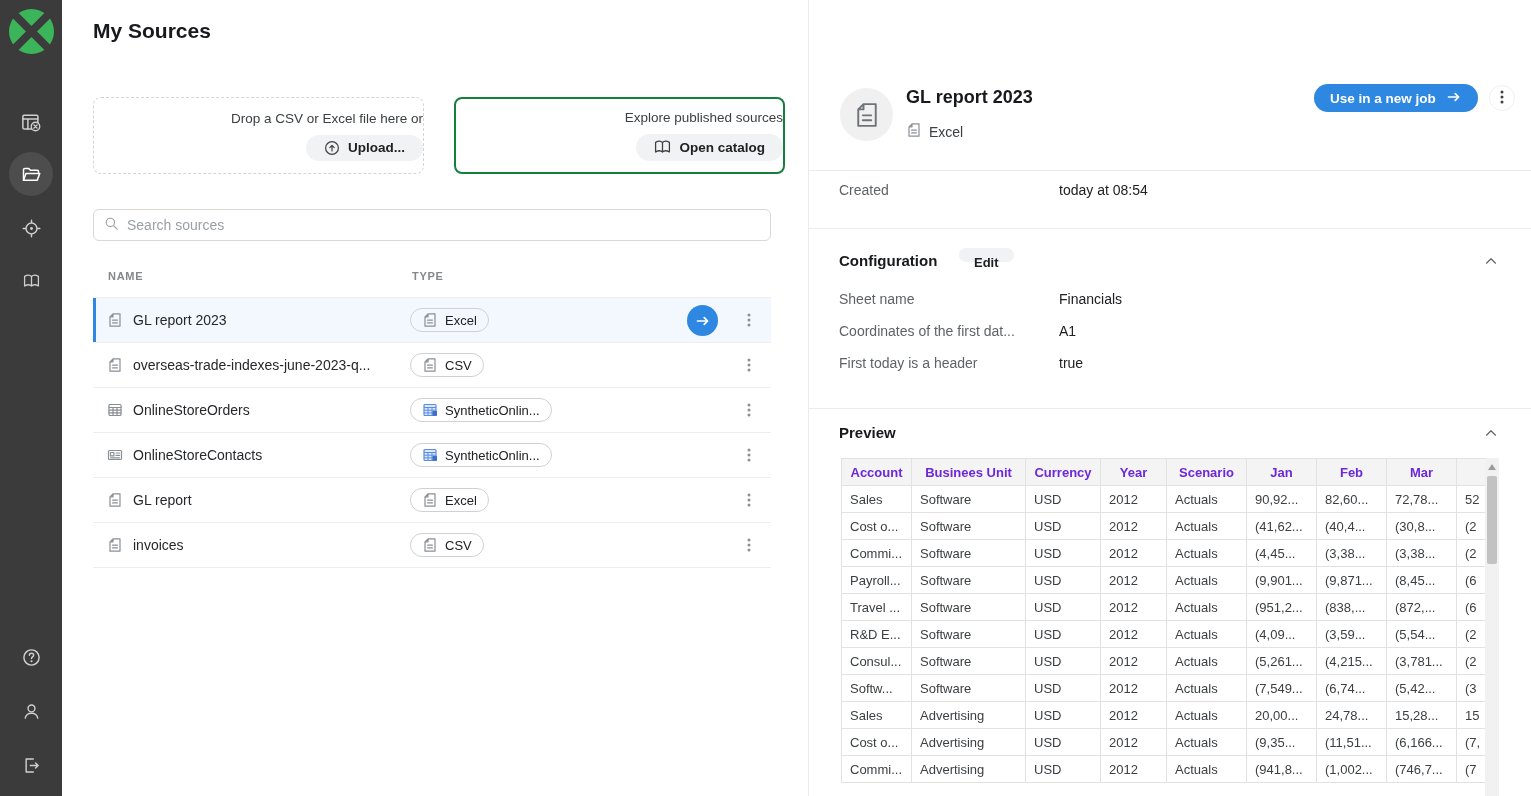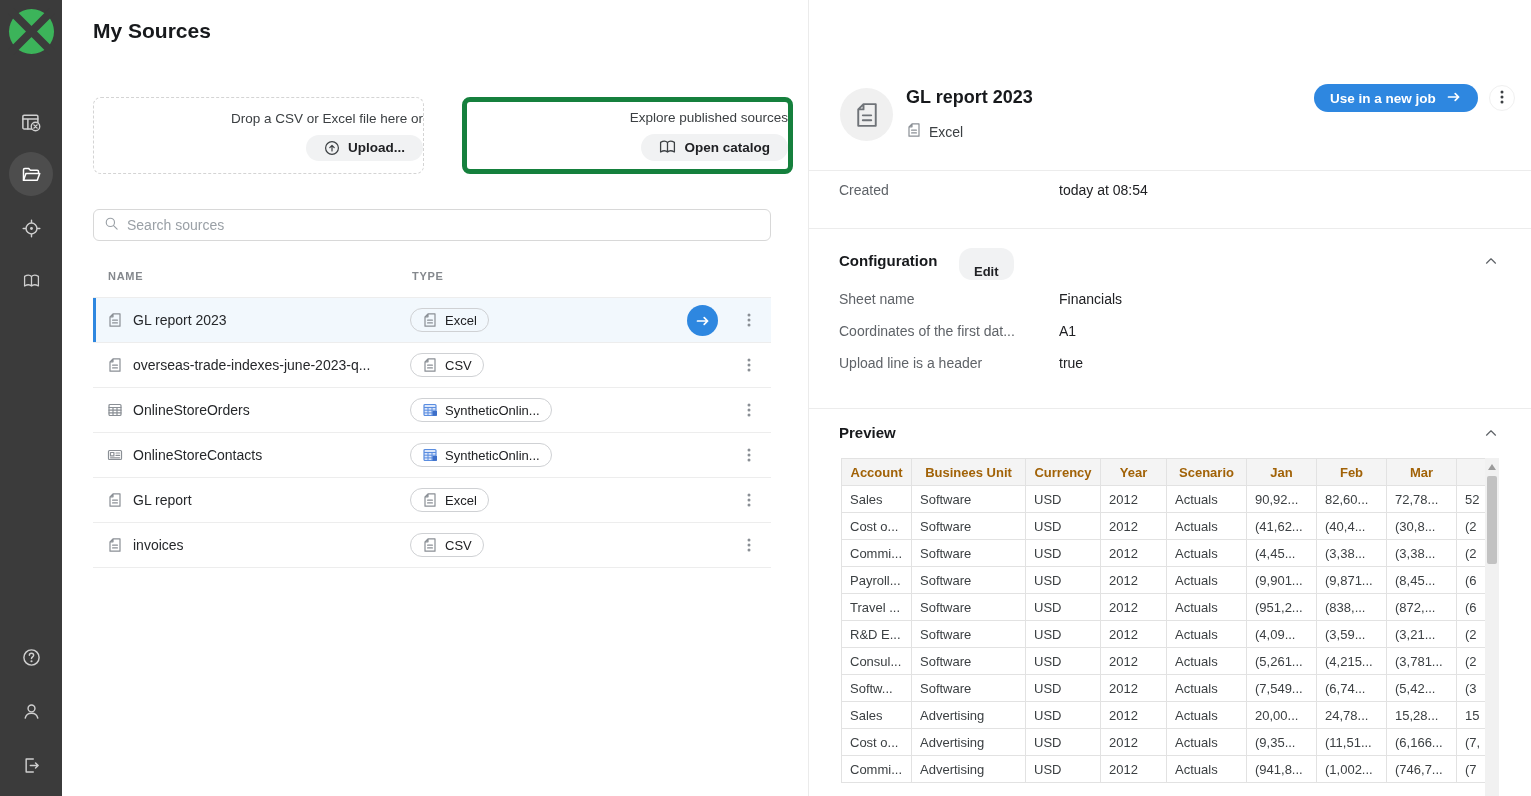--- a/index.html
+++ b/index.html
@@ -17,21 +17,21 @@
   .nav-btn.active::before { content:''; position:absolute; left:9px; top:0px; width:44px; height:44px;
              border-radius:50%; background:#4d4d4d; }
   .nav-btn svg { position:relative; z-index:1; }
 
   
   .list-pane { position:absolute; left:62px; top:0; width:746px; height:796px; background:#fff; }
   .page-title { position:absolute; left:31px; top:19px; font-size:21px; font-weight:700; color:#17191c; }
   .dropzone { position:absolute; top:97px; height:77px; width:331px; border-radius:8px;
               display:flex; flex-direction:column; align-items:flex-end; justify-content:center; gap:9px; }
   .dropzone.dashed { left:31px; border:1.5px dashed #d4d4d4; }
-  .dropzone.solid  { left:400px; border:5px solid #15803d; }
+  .dropzone.solid  { left:392px; border:2px solid #15803d; }
   .dz-text { font-size:13.5px; color:#3c4043; }
   .pill { display:inline-flex; align-items:center; gap:8px; background:#f1f2f3; border:none;
           border-radius:15px; padding:5px 18px; font-family:inherit; font-weight:700; font-size:13.5px;
           color:#202124; cursor:pointer; }
   .pill svg { display:block; color:#3c4043; }
 
   .search-box { position:absolute; left:31px; top:209px; width:678px; height:32px; border:1px solid #d8d8d8;
                 border-radius:6px; display:flex; align-items:center; padding:0 10px; gap:8px; background:#fff; }
   .search-box svg { color:#9aa0a6; flex:none; }
   .search-box input { border:none; outline:none; flex:1; font-family:inherit; font-size:14px; color:#202124; }
@@ -73,32 +73,32 @@
   .primary-btn { position:absolute; left:505px; top:84px; height:28px; padding:0 16px; border:none;
                  border-radius:14px; background:#2e87e0; color:#fff; font-family:inherit; font-weight:700;
                  font-size:13.5px; display:inline-flex; align-items:center; gap:10px; cursor:pointer; }
   .hdr-kebab { position:absolute; left:680px; top:85px; width:26px; height:26px; border-radius:50%;
                border:1px solid #f0f0f0; background:#fff; color:#3c4043; cursor:pointer;
                display:flex; align-items:center; justify-content:center; }
 
   .kv-label { position:absolute; left:30px; font-size:14px; color:#5f6368; }
   .kv-value { position:absolute; left:250px; font-size:14px; color:#202124; }
   .section-title { position:absolute; left:30px; font-size:15px; font-weight:700; color:#17191c; }
-  .edit-pill { position:absolute; left:150px; top:248px; height:14px; padding:16px 15px; border:none;
+  .edit-pill { position:absolute; left:150px; top:248px; height:14px; padding:7px 15px; border:none;
                border-radius:13px; background:#f1f2f3; font-family:inherit; font-weight:700; font-size:13px;
                color:#202124; cursor:pointer; }
   .collapse-btn { position:absolute; left:672px; width:20px; height:20px; background:transparent; border:none;
                   color:#5f6368; cursor:pointer; display:flex; align-items:center; justify-content:center; }
 
   .preview-wrap { position:absolute; left:32px; top:458px; width:658px; height:338px; overflow:hidden; }
   .grid-clip { position:absolute; left:0; top:0; width:644px; height:338px; overflow:hidden; }
   table.preview { table-layout:fixed; border-collapse:collapse; width:685px; font-size:13px; color:#3c4043; background:#fff; }
   table.preview th, table.preview td { border:1px solid #e2e2e2; height:27px; padding:0 0 0 8px;
     white-space:nowrap; overflow:hidden; text-align:left; font-weight:400; }
-  table.preview th { background:#f4f4f4; font-weight:700; text-align:center; padding:0; color:#a16207; }
+  table.preview th { background:#f4f4f4; font-weight:700; text-align:center; padding:0; color:#6d28d9; }
   .c0{width:70px}.c1{width:114px}.c2{width:75px}.c3{width:66px}.c4{width:80px}.c5{width:70px}.c6{width:70px}.c7{width:70px}.c8{width:70px}
   td.c3 { text-align:right; padding:0 10px 0 0; }
 
   .vscroll { position:absolute; left:644px; top:0; width:14px; height:338px; background:#f1f1f1; cursor:pointer; }
   .vscroll .up { position:absolute; left:3px; top:6px; width:0; height:0;
                  border-left:4px solid transparent; border-right:4px solid transparent; border-bottom:6px solid #9b9b9b; }
   .vscroll .thumb { position:absolute; left:2px; top:18px; width:10px; height:88px; background:#c2c2c2; border-radius:2px; }
 </style>
 </head>
 <body>
@@ -415,21 +415,21 @@
     <button class="collapse-btn" style="top:252px">
         <span><svg viewBox="0 0 16 16" width="16" height="16">
             <path d="M3.5 10.2 L8 5.8 L12.5 10.2" fill="none" stroke="currentColor" stroke-width="1.2" stroke-linecap="round" stroke-linejoin="round"></path>
           </svg></span>
       </button>
 
     <span class="kv-label" style="top:291px">Sheet name</span>
     <span class="kv-value" style="top:291px">Financials</span>
     <span class="kv-label" style="top:323px">Coordinates of the first dat...</span>
     <span class="kv-value" style="top:323px">A1</span>
-    <span class="kv-label" style="top:355px">Upload line is a header</span>
+    <span class="kv-label" style="top:355px">First today is a header</span>
     <span class="kv-value" style="top:355px">true</span>
 
     <div class="divider" style="top:408px"></div>
     <span class="section-title" style="top:424px">Preview</span>
     <button class="collapse-btn" style="top:424px">
         <span><svg viewBox="0 0 16 16" width="16" height="16">
             <path d="M3.5 10.2 L8 5.8 L12.5 10.2" fill="none" stroke="currentColor" stroke-width="1.2" stroke-linecap="round" stroke-linejoin="round"></path>
           </svg></span>
       </button>
 
@@ -506,21 +506,21 @@
                 <td class="c8">(6</td>
               </tr>
               <tr>
                 <td class="c0">R&amp;D E...</td>
                 <td class="c1">Software</td>
                 <td class="c2">USD</td>
                 <td class="c3">2012</td>
                 <td class="c4">Actuals</td>
                 <td class="c5">(4,09...</td>
                 <td class="c6">(3,59...</td>
-                <td class="c7">(3,21...</td>
+                <td class="c7">(5,54...</td>
                 <td class="c8">(2</td>
               </tr>
               <tr>
                 <td class="c0">Consul...</td>
                 <td class="c1">Software</td>
                 <td class="c2">USD</td>
                 <td class="c3">2012</td>
                 <td class="c4">Actuals</td>
                 <td class="c5">(5,261...</td>
                 <td class="c6">(4,215...</td>

